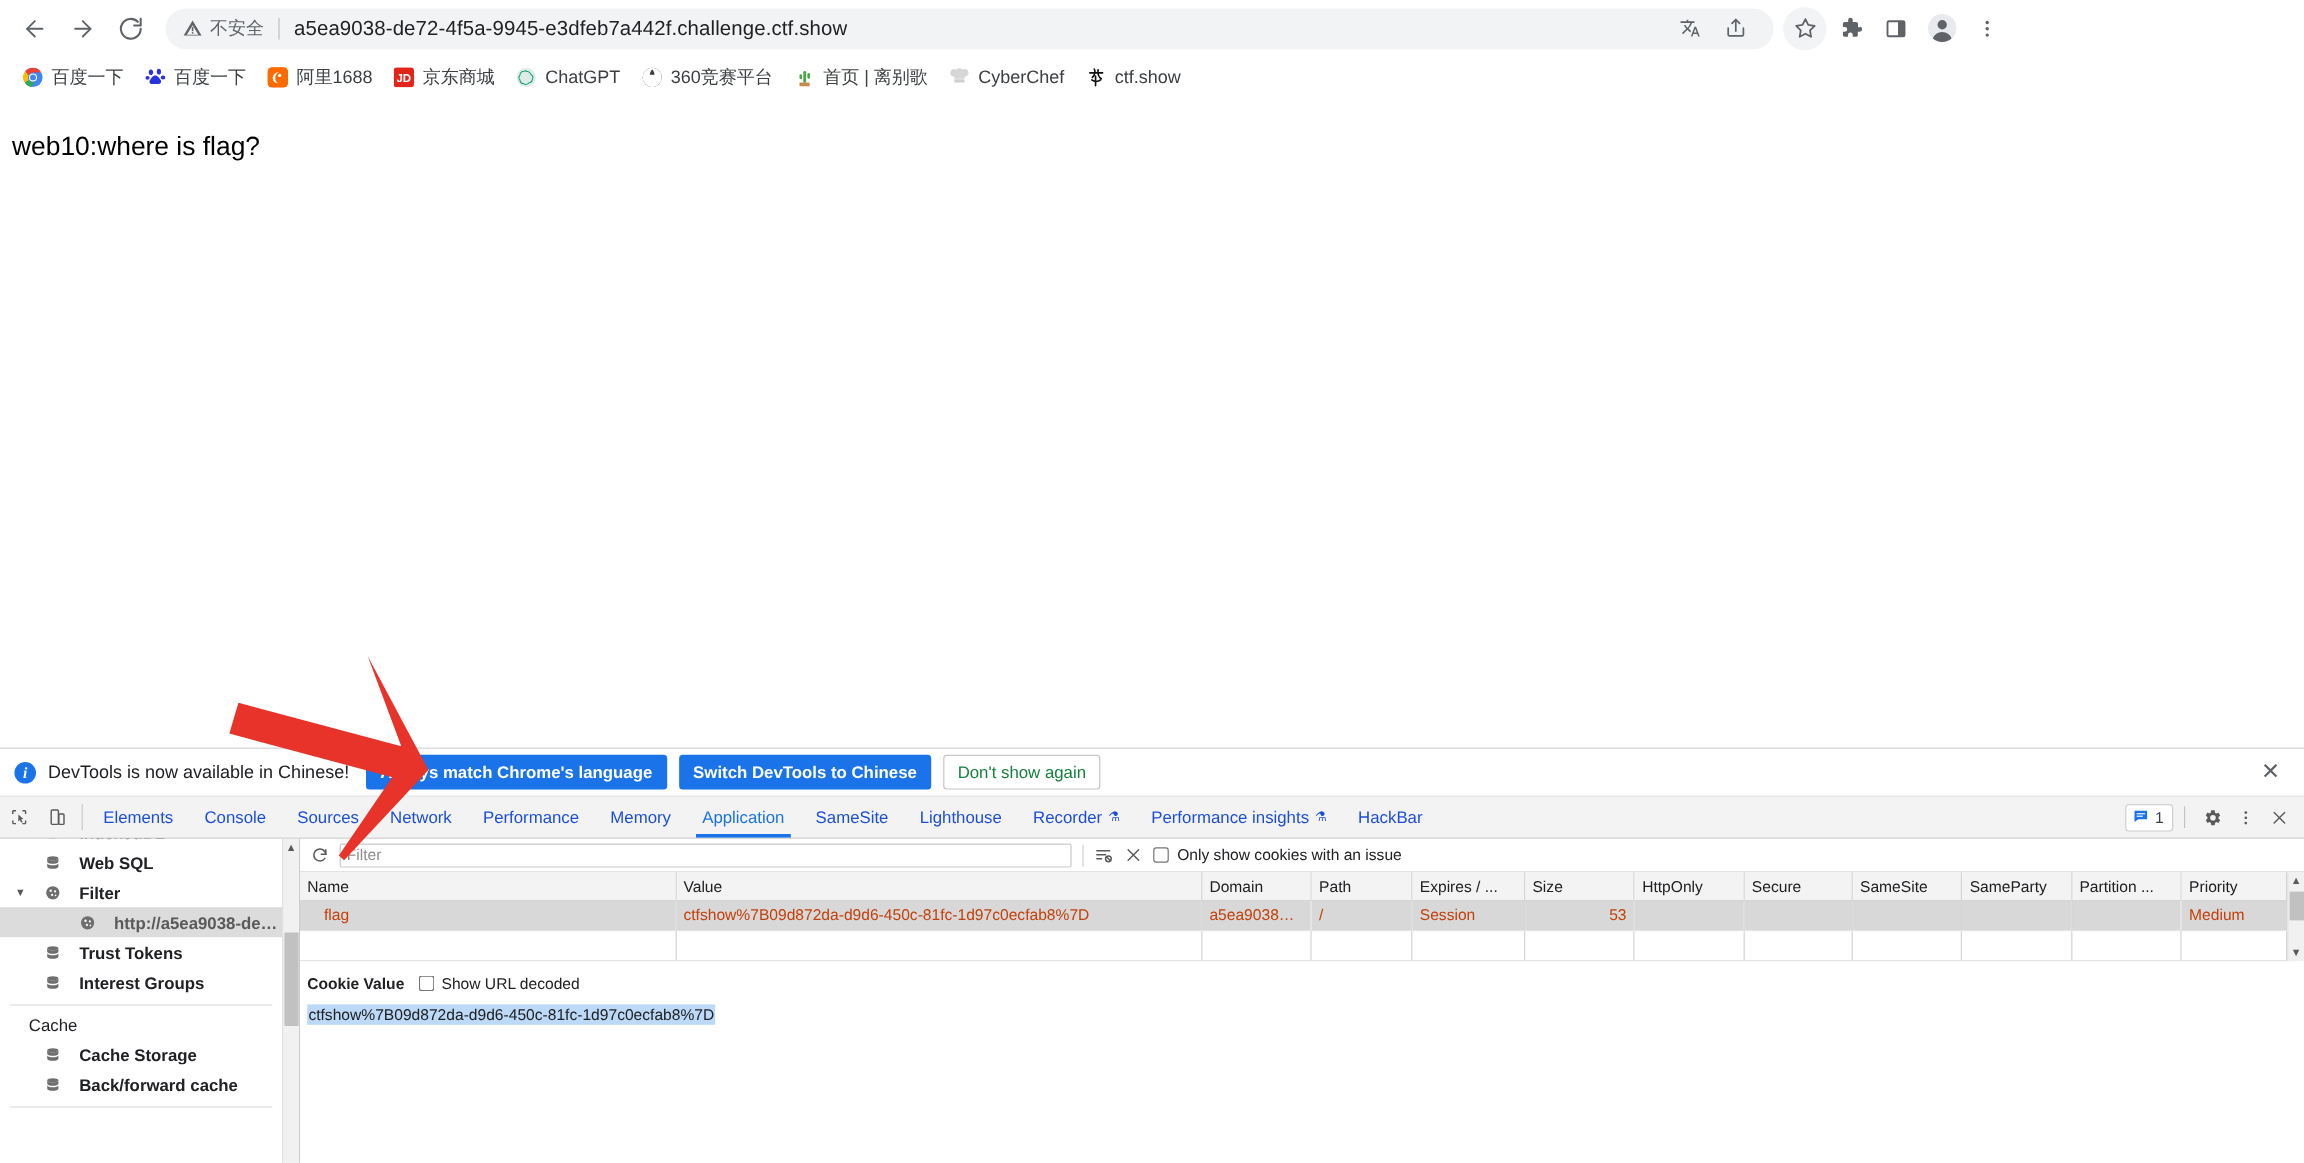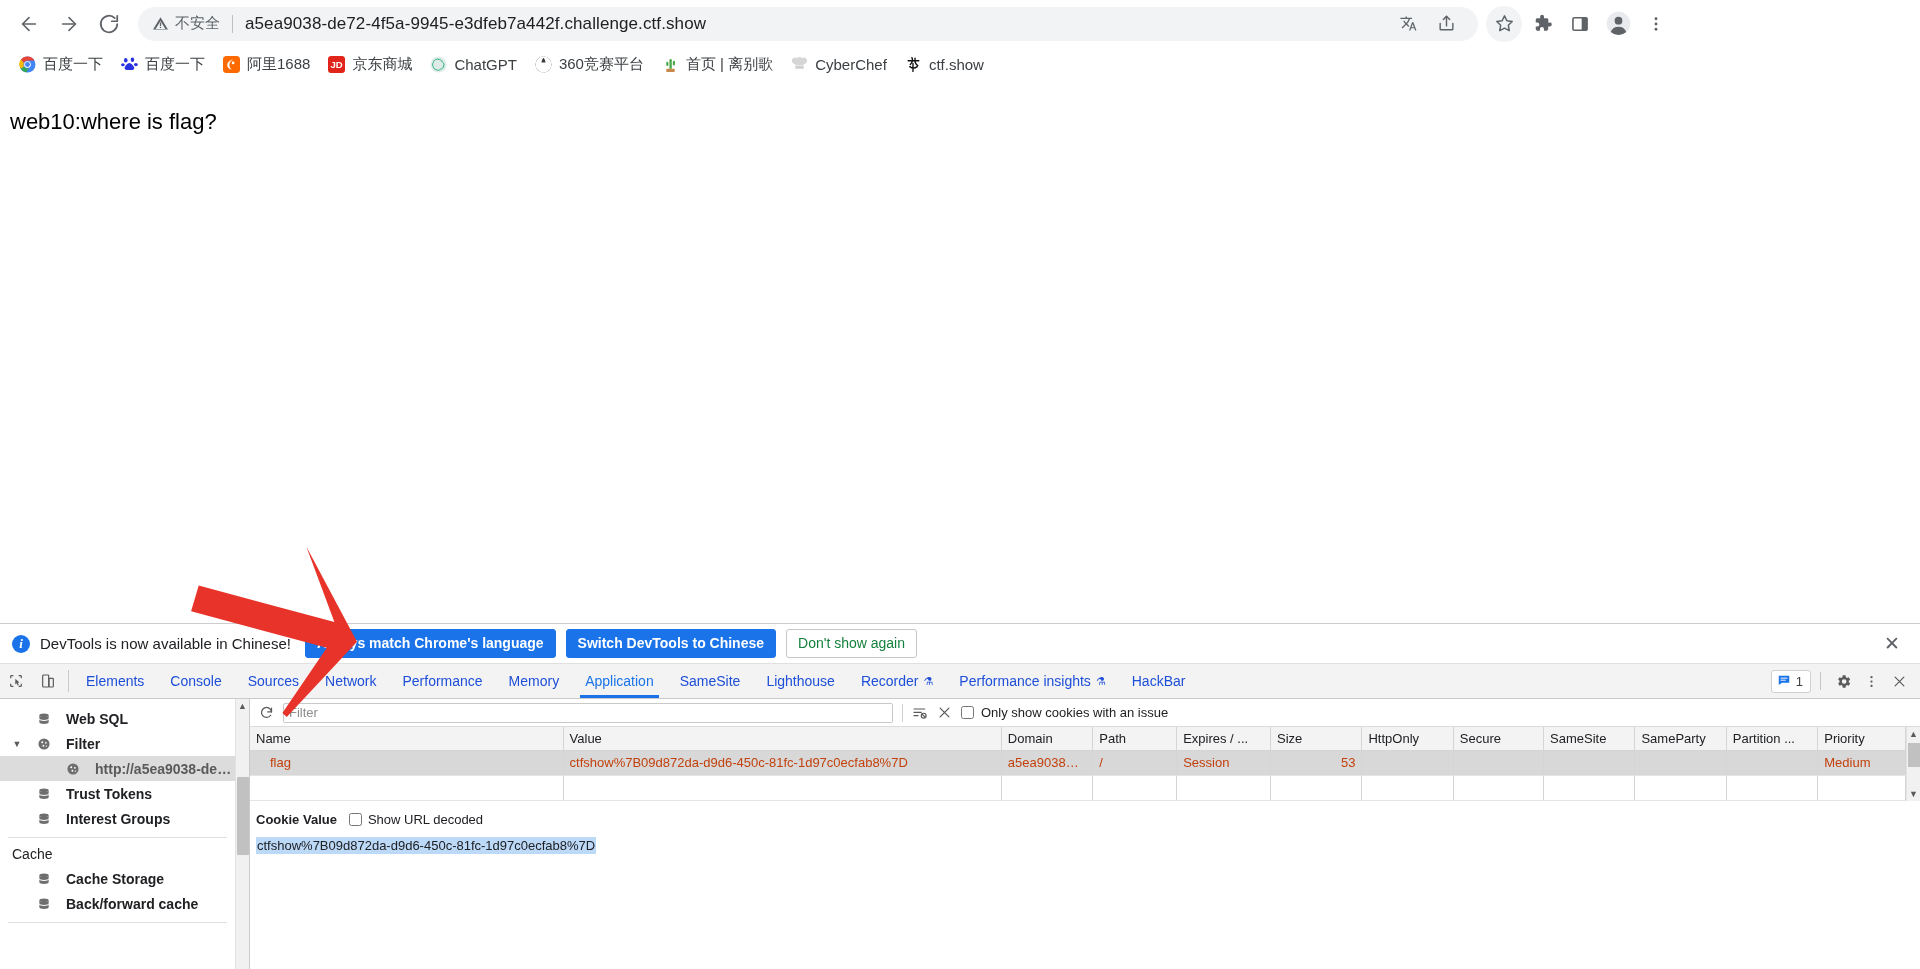--- a/index.html
+++ b/index.html
@@ -276,21 +276,21 @@
     font-size: 9px;
     color: #5a5a5a;
     flex: 0 0 auto;
     text-align: center;
   }
   .tree-row .ico { flex: 0 0 auto; display:flex; align-items:center; }
   .tree-row .lbl { overflow:hidden; text-overflow: ellipsis; }
   .tree-row.child { padding-left: 66px; }
   .tree-row.url-child .lbl { color: #5a5a5a; }
   .tree-section-title {
-    padding: 8px 0 4px 12px;
+    padding: 8px 0 4px 24px;
     font-size: 14px;
     color: #202124;
   }
   .tree-divider { height:1px; background:#e0e0e0; margin: 6px 8px 0 8px; }
 
   #sidebar-scrollbar {
     position: absolute;
     right: 0; top: 0; bottom: 0;
     width: 14px;
     background: #f1f1f1;

